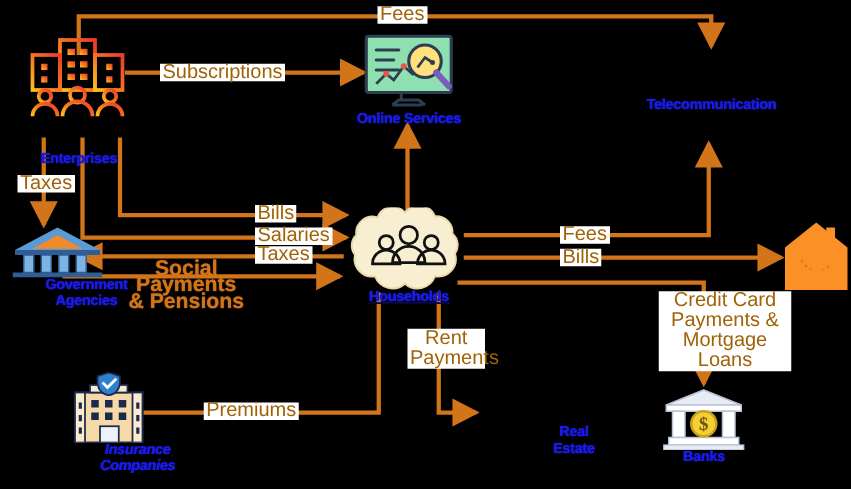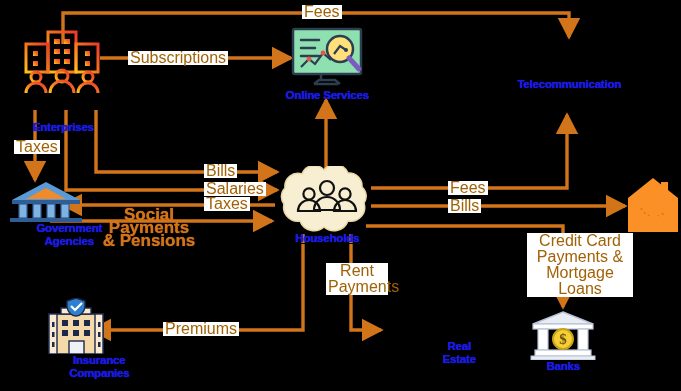--- a/index.html
+++ b/index.html
@@ -195,21 +195,21 @@
 
   <div class="node" style="left:625px;top:176px;width:56px;">
     <svg class="ico" width="56" height="58" viewBox="0 0 56 58">
       <polygon points="3,22 28,2 53,22 53,56 3,56" fill="#fb9026"></polygon>
       <rect x="36" y="6" width="7" height="10" fill="#fb9026"></rect>
       <path d="M16,32 q10,16 24,4" fill="none" stroke="#e07a14" stroke-width="2" stroke-dasharray="2 3"></path>
       <rect x="22" y="40" width="12" height="16" fill="#fb9026"></rect>
     </svg>
   </div>
 
-  <div class="node" style="left:26px;top:298px;width:100px;">
+  <div class="node" style="left:37px;top:298px;width:100px;font-style:italic;">
     <svg class="ico" width="70" height="56" viewBox="0 0 70 56">
       <rect x="8" y="16" width="54" height="40" fill="#f6d9a8" stroke="#1b2a4a" stroke-width="1.6"></rect>
       <rect x="8" y="16" width="8" height="40" fill="#fbead0" stroke="#1b2a4a" stroke-width="1.4"></rect>
       <rect x="54" y="16" width="8" height="40" fill="#fbead0" stroke="#1b2a4a" stroke-width="1.4"></rect>
       <rect x="20" y="10" width="30" height="6" fill="#fbead0" stroke="#1b2a4a" stroke-width="1.4"></rect>
       <path d="M35,0 l9,3 v6 a9,11 0 0 1 -9,9 a9,11 0 0 1 -9,-9 v-6 z" fill="#2f7fd1" stroke="#1b2a4a" stroke-width="1.4"></path>
       <polyline points="30,8 34,12 41,5" fill="none" stroke="#fff" stroke-width="2.2"></polyline>
       <g fill="#1b2a4a">
         <rect x="21" y="22" width="6" height="6"></rect>
           <rect x="32" y="22" width="6" height="6"></rect>

